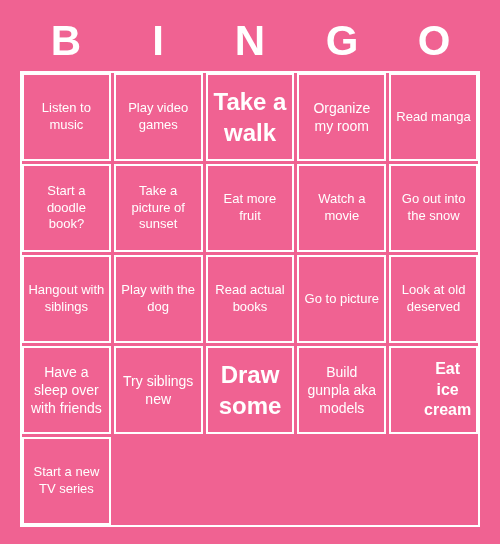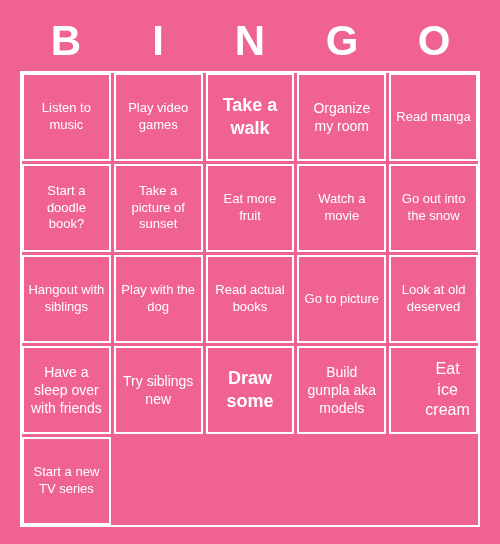--- a/index.html
+++ b/index.html
@@ -41,26 +41,26 @@
       display: flex;
       align-items: center;
       justify-content: center;
       text-align: center;
       padding: 4px;
       color: white;
       font-size: 13px;
       line-height: 1.3;
     }
     .bingo-cell.large-text {
-      font-size: 18px;
+      font-size: 24px;
       font-weight: bold;
     }
     .bingo-cell.medium-text {
       font-size: 16px;
-      font-weight: normal;
+      font-weight: bold;
       padding-left: 32px;
     }
     .bingo-cell.small-text {
       font-size: 14px;
     }
   </style>
 </head>
 <body>
 
 <div class="bingo-card">

